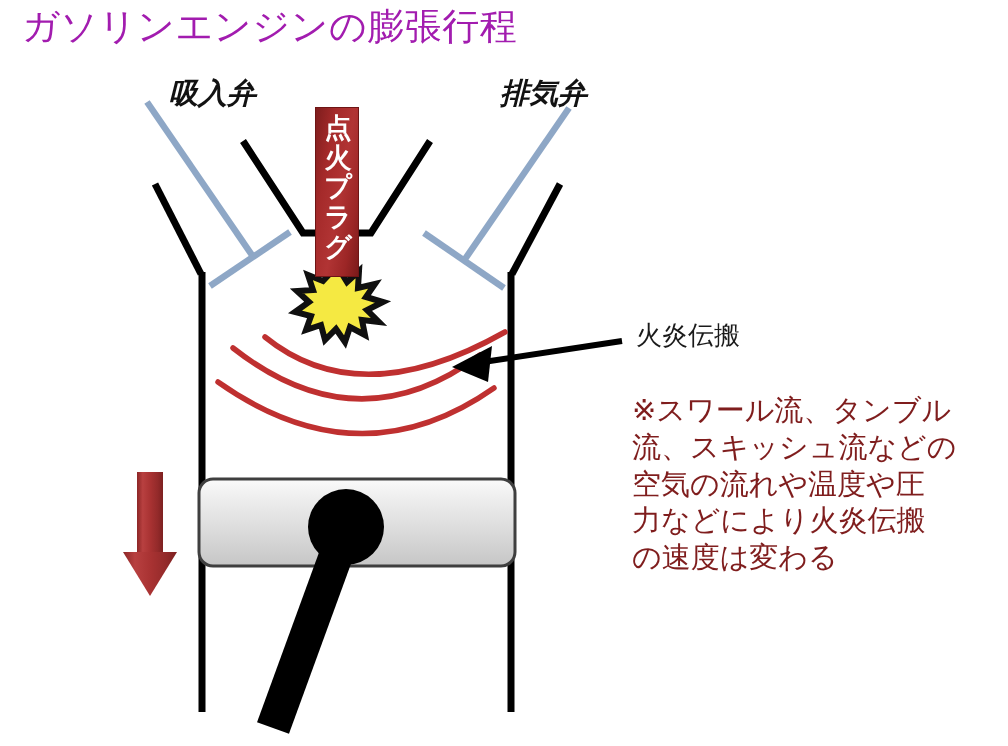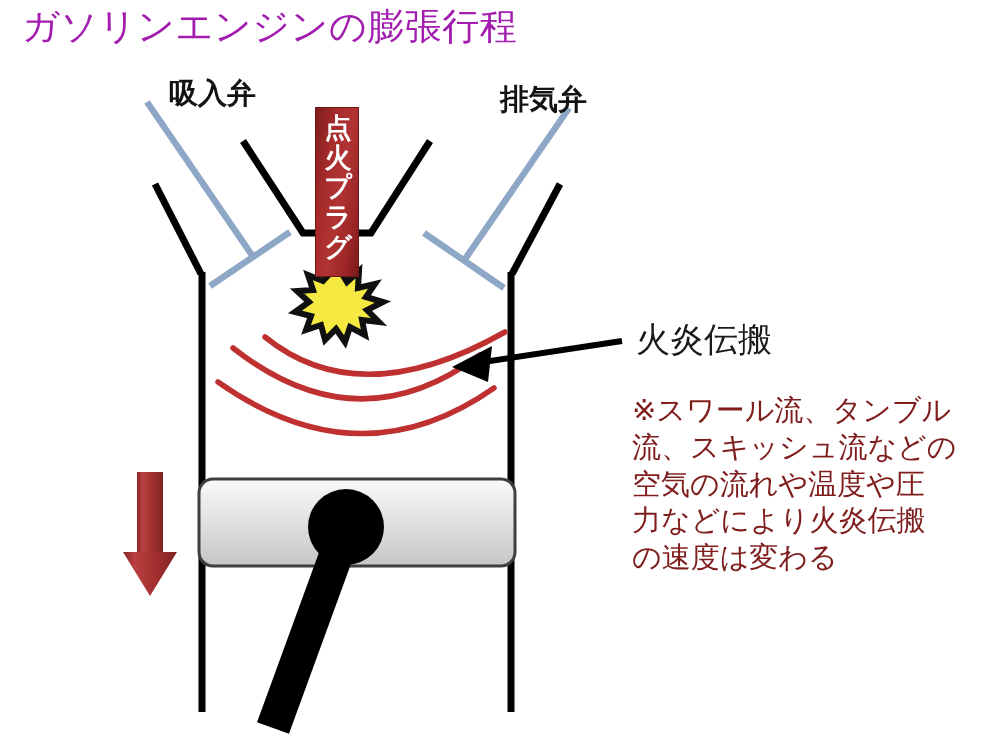--- a/index.html
+++ b/index.html
@@ -39,28 +39,29 @@
     font-size: 37px;
     letter-spacing: 0.5px;
     color: #a21caf;
   }
 
   .valve-label {
     font-size: 29px;
     font-weight: bold;
     letter-spacing: 0px;
     color: #121212;
+    font-style: italic;
   }
   #intake-valve-label { left: 169px; top: 79px; }
-  #exhaust-valve-label { left: 500px; top: 85px; text-align: center; }
+  #exhaust-valve-label { left: 500px; top: 79px; text-align: center; }
 
   #flame-callout-label {
     left: 636px;
     top: 322px;
-    font-size: 34px;
+    font-size: 26px;
     color: #1a1a1a;
   }
 
   #note-block {
     position: absolute;
     left: 632px;
     top: 392px;
     width: 340px;
     font-size: 29px;
     line-height: 1.27;

